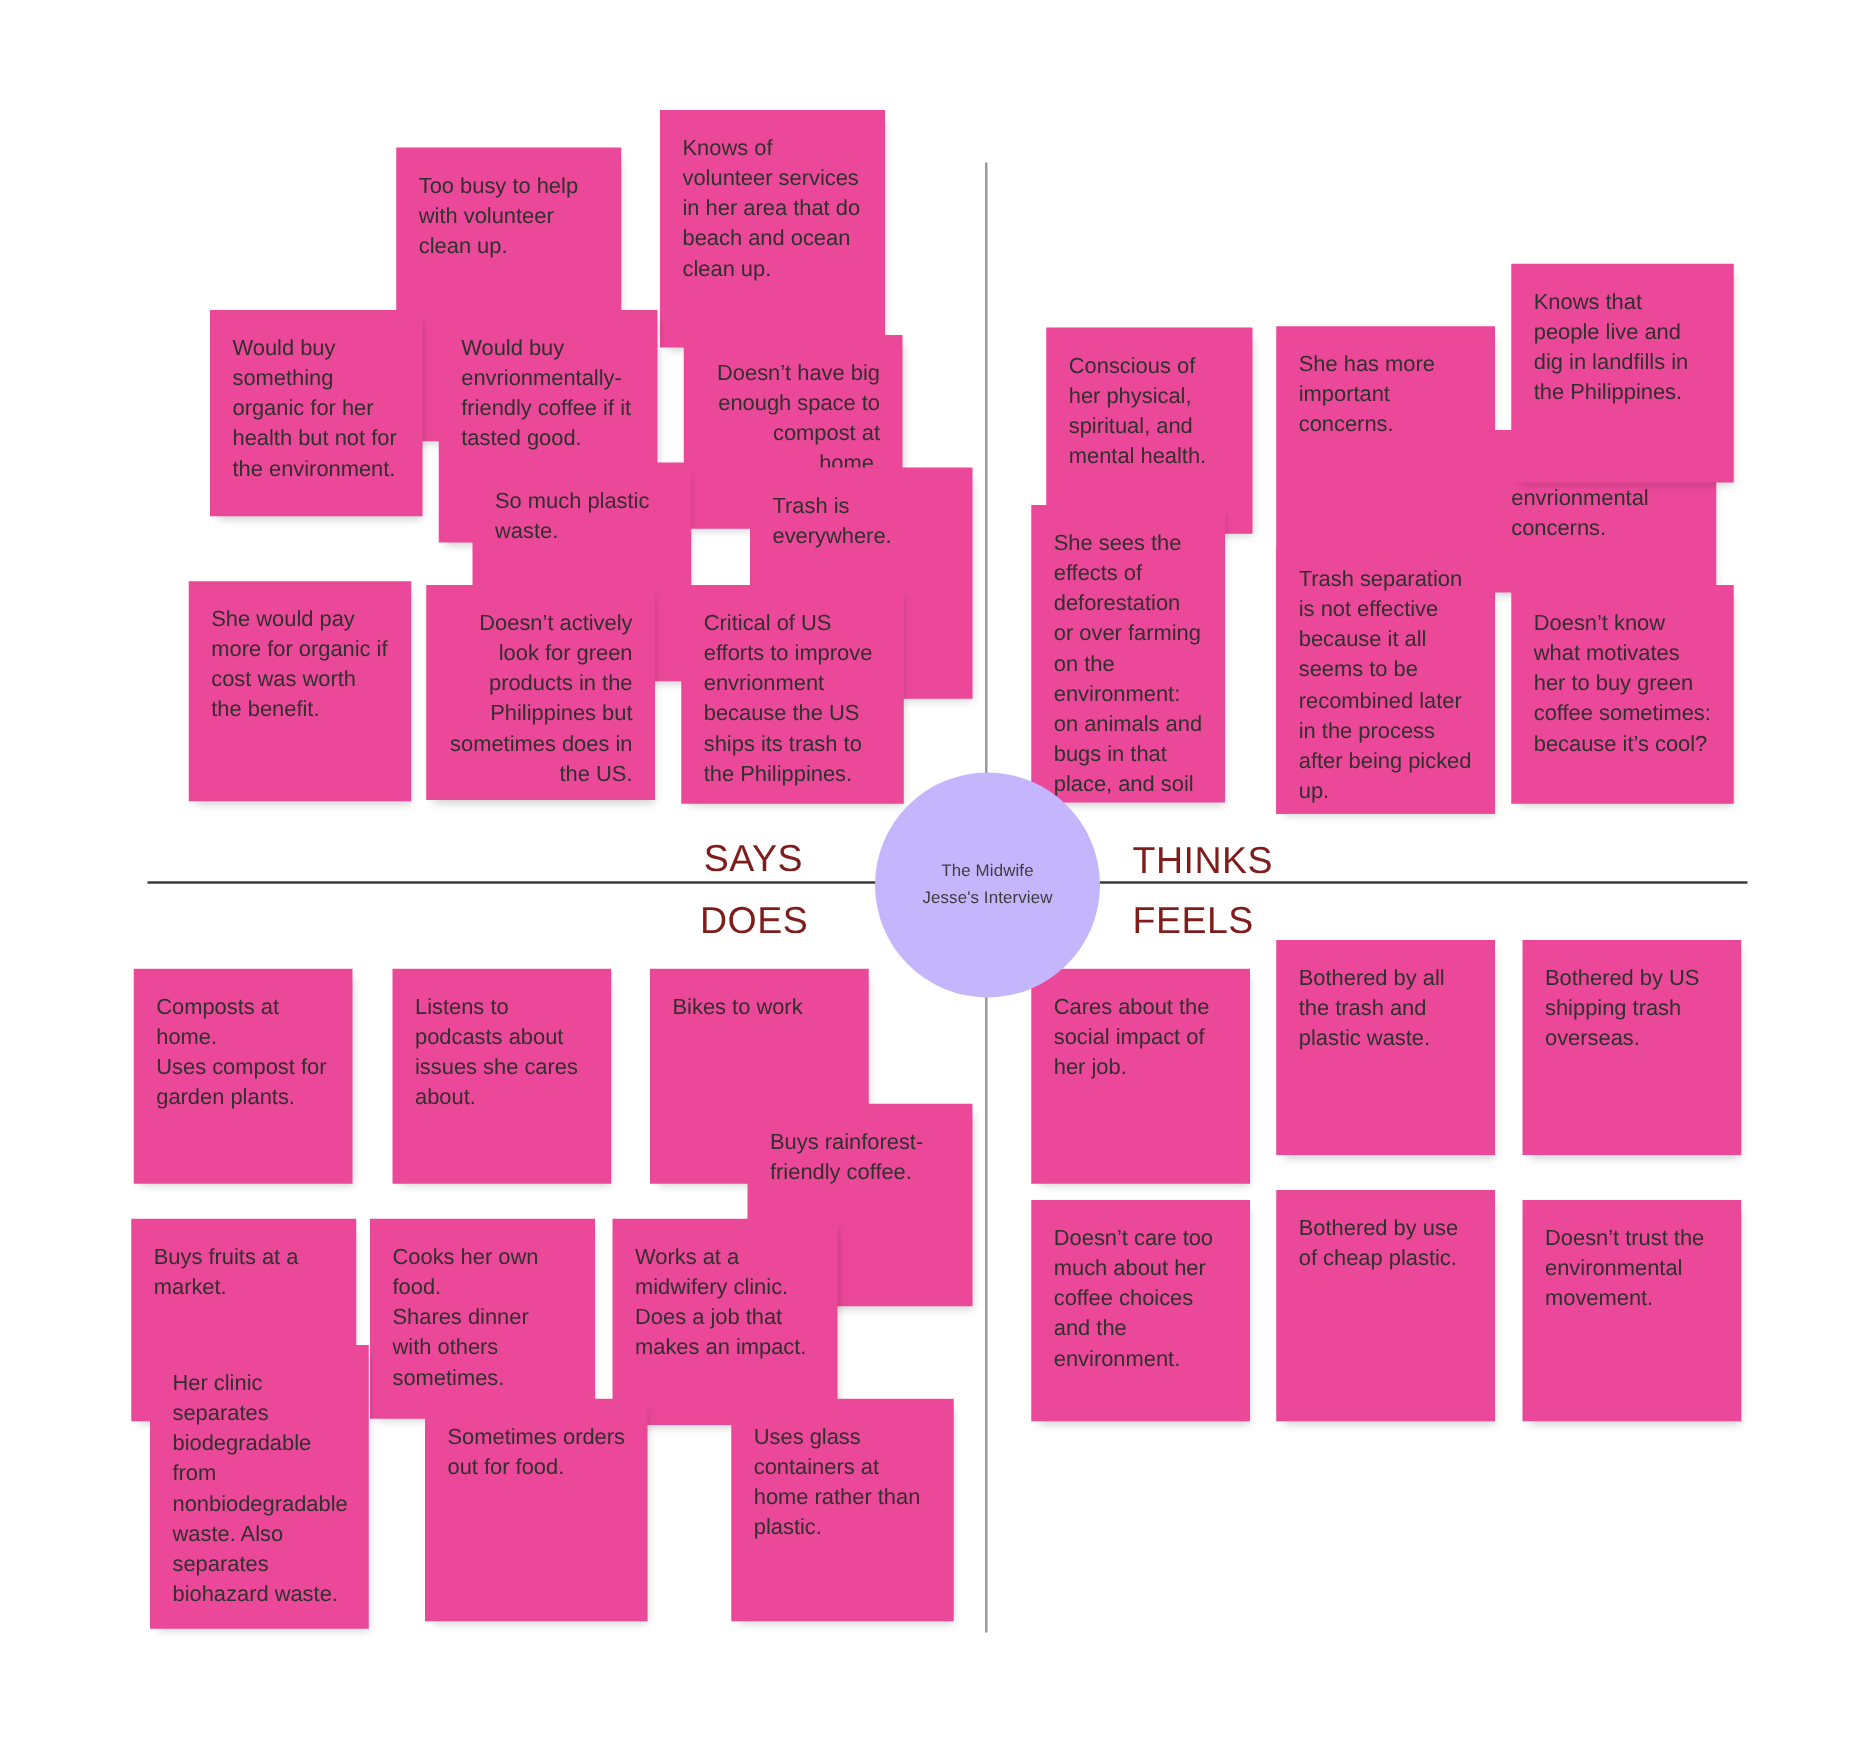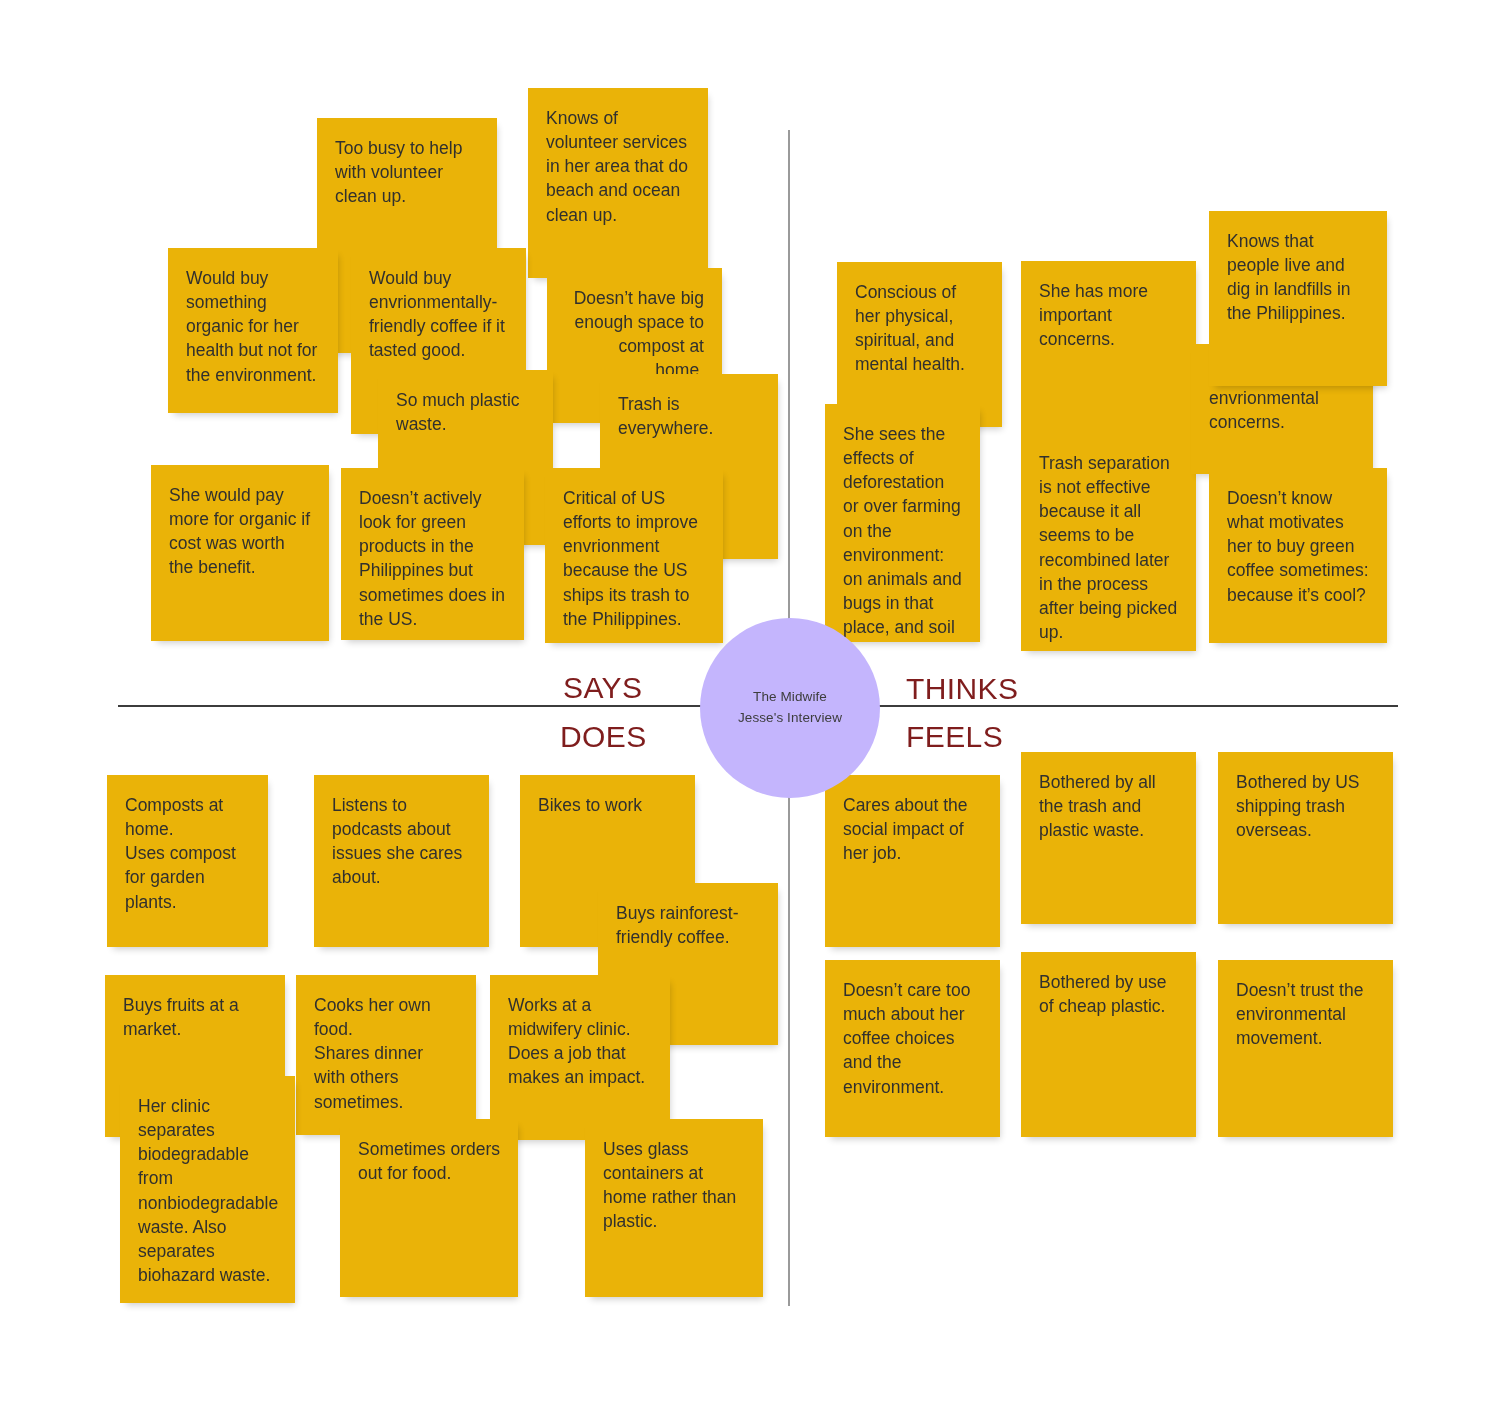--- a/index.html
+++ b/index.html
@@ -72,21 +72,21 @@
     white-space: nowrap;
   }
   .quad-says   { left: 563px; top: 671px; }
   .quad-does   { left: 560px; top: 720px; }
   .quad-thinks { left: 906px; top: 672px; }
   .quad-feels  { left: 906px; top: 720px; }
 
   
   .note {
     position: absolute;
-    background: #eab308;
+    background: #ec4899;
     box-sizing: border-box;
     padding: 18px 18px 14px 18px;
     color: #31302e;
     font-size: 17.5px;
     line-height: 1.38;
     box-shadow: 3px 5px 7px -3px rgba(0,0,0,0.20);
     white-space: pre-line;
     overflow: hidden;
   }
 </style>
@@ -104,39 +104,39 @@
   <div class="note" style="left:351px; top:248px; width:175px; height:186px; z-index:6;">Would buy envrionmentally-friendly coffee if it tasted good.</div>
 
   <div class="note" style="left:547px; top:268px; width:175px; height:155px; z-index:5;text-align:right;">Doesn’t have big enough space to compost at home.</div>
 
   <div class="note" style="left:378px; top:370px; width:175px; height:175px; z-index:7;">So much plastic waste.</div>
 
   <div class="note" style="left:600px; top:374px; width:178px; height:185px; z-index:6;">Trash is everywhere.</div>
 
   <div class="note" style="left:151px; top:465px; width:178px; height:176px; z-index:8;">She would pay more for organic if cost was worth the benefit.</div>
 
-  <div class="note" style="left:341px; top:468px; width:183px; height:172px; z-index:9;">Doesn’t actively look for green products in the Philippines but sometimes does in the US.</div>
+  <div class="note" style="left:341px; top:468px; width:183px; height:172px; z-index:9;text-align:right;">Doesn’t actively look for green products in the Philippines but sometimes does in the US.</div>
 
   <div class="note" style="left:545px; top:468px; width:178px; height:175px; z-index:10;">Critical of US efforts to improve envrionment because the US ships its trash to the Philippines.</div>
 
   <div class="note" style="left:837px; top:262px; width:165px; height:165px; z-index:3;">Conscious of her physical, spiritual, and mental health.</div>
 
   <div class="note" style="left:825px; top:404px; width:155px; height:238px; z-index:5;">She sees the effects of deforestation or over farming on the environment: on animals and bugs in that place, and soil quality.</div>
 
   <div class="note" style="left:1021px; top:261px; width:175px; height:390px; z-index:4;">She has more important concerns.</div>
 
   <div class="note" style="left:1021px; top:438px; width:175px; height:213px; z-index:4; box-shadow:none; padding-top:13px;">Trash separation is not effective because it all seems to be recombined later in the process after being picked up.</div>
 
   <div class="note" style="left:1209px; top:211px; width:178px; height:175px; z-index:6;">Knows that people live and dig in landfills in the Philippines.</div>
 
   <div class="note" style="left:1191px; top:344px; width:182px; height:130px; z-index:5;">Isn’t keen on envrionmental concerns.</div>
 
   <div class="note" style="left:1209px; top:468px; width:178px; height:175px; z-index:7;">Doesn’t know what motivates her to buy green coffee sometimes: because it’s cool?</div>
 
-  <div class="note" style="left:107px; top:775px; width:161px; height:172px; z-index:3;">Composts at home.
+  <div class="note" style="left:107px; top:775px; width:175px; height:172px; z-index:3;">Composts at home.
 Uses compost for garden plants.</div>
 
   <div class="note" style="left:314px; top:775px; width:175px; height:172px; z-index:3;">Listens to podcasts about issues she cares about.</div>
 
   <div class="note" style="left:520px; top:775px; width:175px; height:172px; z-index:3;">Bikes to work</div>
 
   <div class="note" style="left:598px; top:883px; width:180px; height:162px; z-index:4;">Buys rainforest-friendly coffee.</div>
 
   <div class="note" style="left:105px; top:975px; width:180px; height:162px; z-index:3;">Buys fruits at a market.</div>
 

